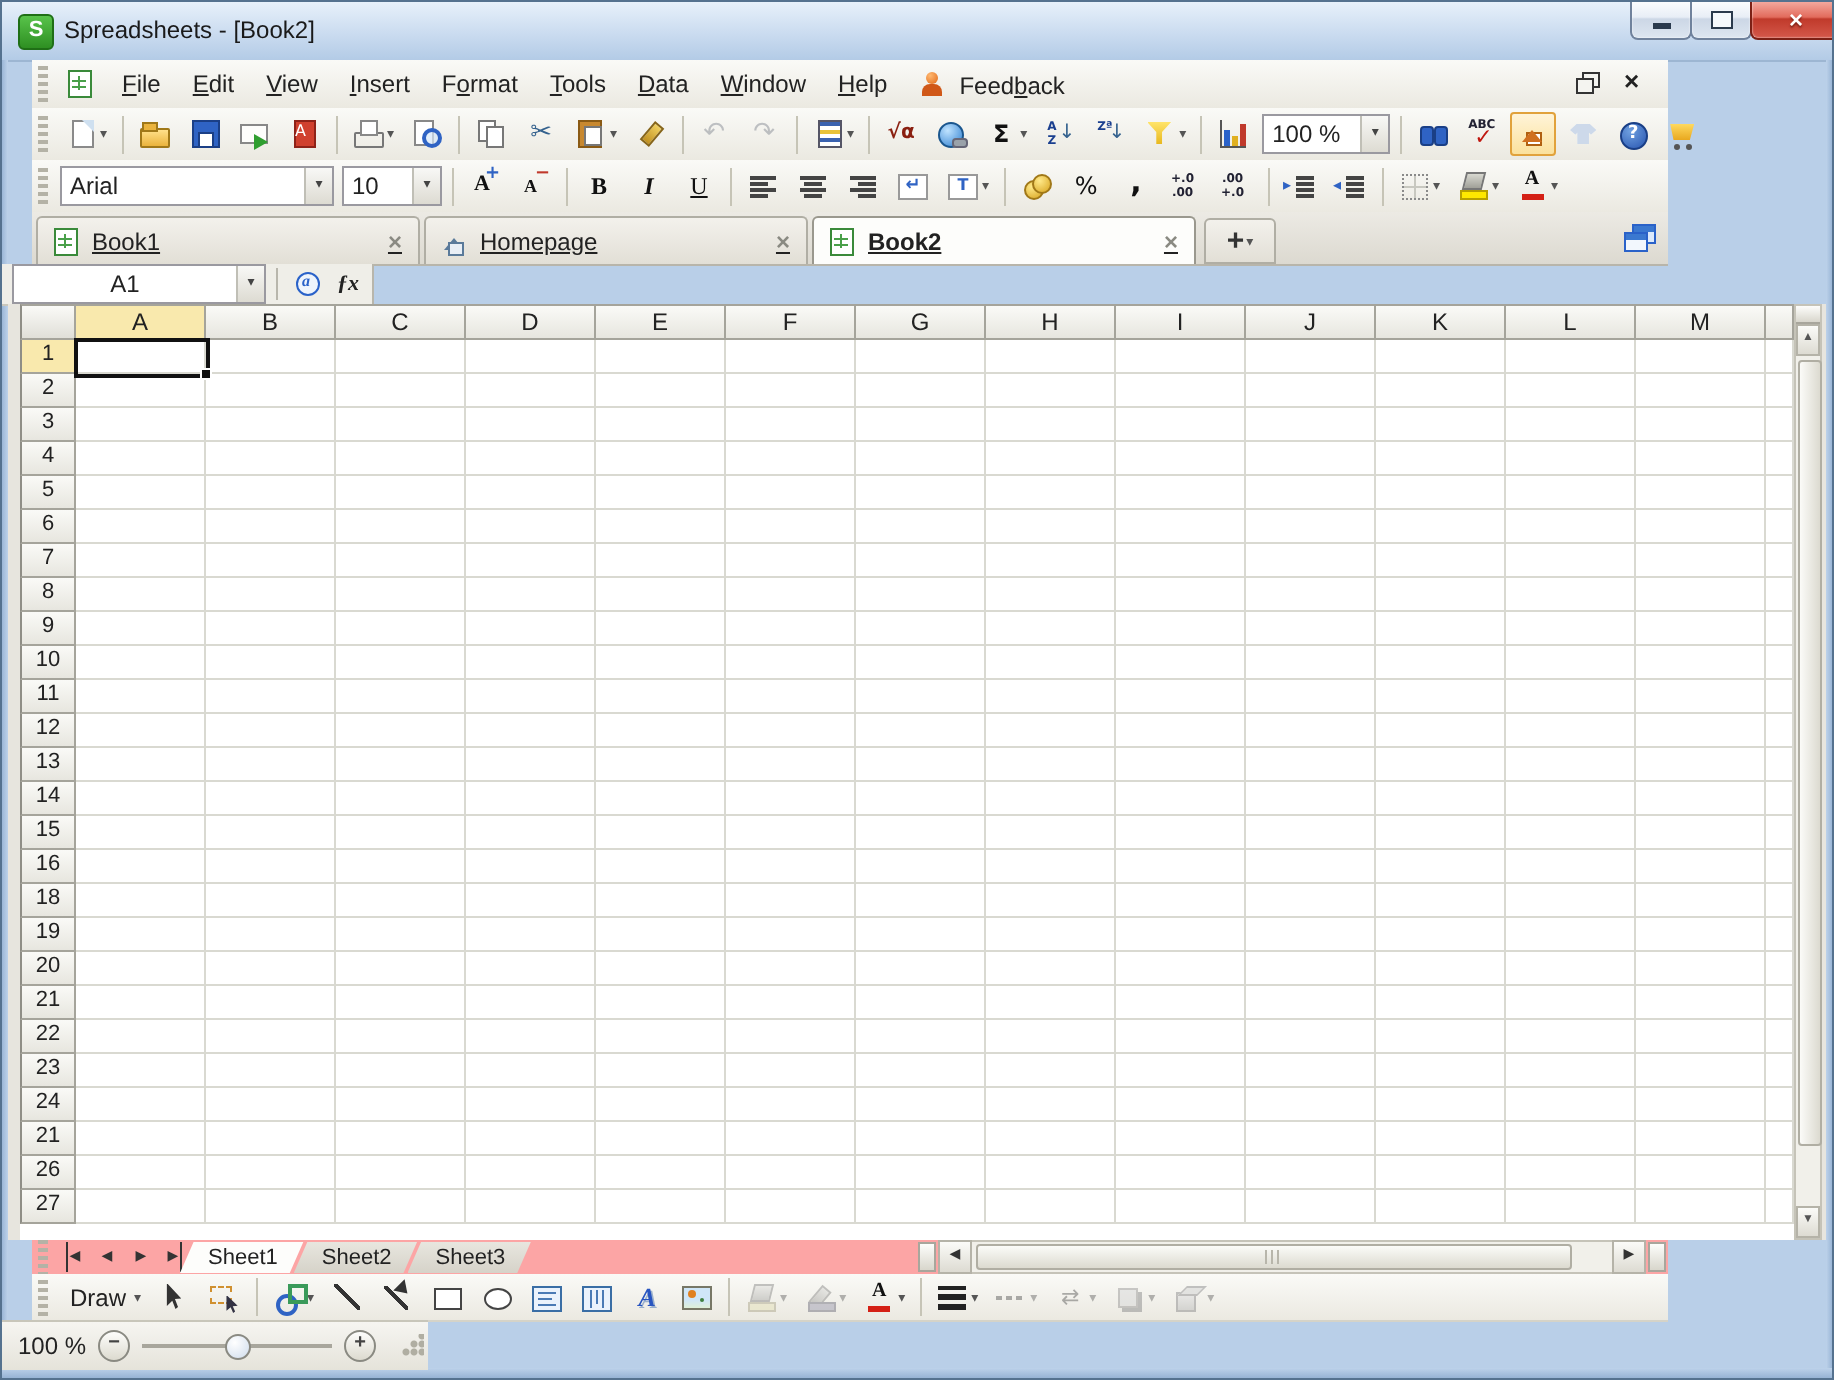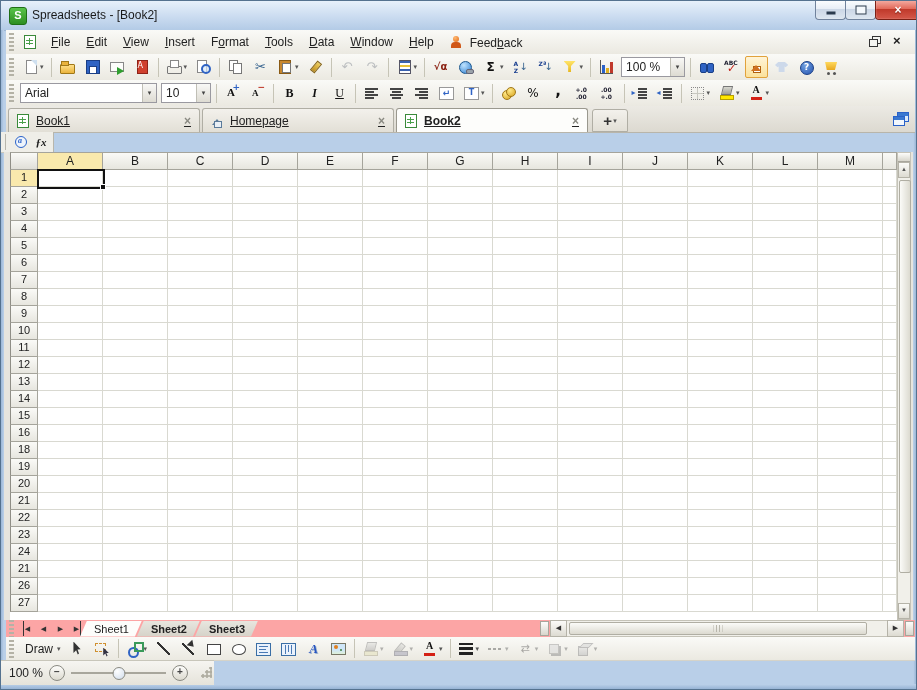--- a/index.html
+++ b/index.html
@@ -16,21 +16,21 @@
   #app-logo{left:9px;top:7px;width:16px;height:16px;background:linear-gradient(#58c34a,#2e8f22);border:1px solid #1f6f16;border-radius:3px;color:#fff;font-weight:bold;font-size:11px;text-align:center;line-height:15px;}
   #title-text{left:32px;top:8px;font-size:12px;color:#1a1a1a;}
   .wbtn{top:0;height:19px;border:1px solid #70829c;border-top:none;border-radius:0 0 4px 4px;background:linear-gradient(#fdfeff,#e8eef6 45%,#ccd7e6 50%,#dde6f0);box-shadow:inset 0 0 1px #fff;}
   #btn-min{left:815px;width:29px;} #btn-max{left:845px;width:29px;}
   #btn-close{left:875px;width:44px;background:linear-gradient(#f5b0a6,#e26b5c 45%,#c03a2b 50%,#d4584a);border-color:#7c2015;}
   .wglyph{position:absolute;left:50%;top:50%;transform:translate(-50%,-50%);}
   #btn-min .wglyph{width:9px;height:3px;background:#2a3a4d;margin-top:3px;}
   #btn-max .wglyph{width:9px;height:7px;border:1px solid #2a3a4d;background:#f4f8fc;}
   #btn-close .wglyph{color:#fff;font-weight:bold;font-size:12px;line-height:12px;text-shadow:0 1px 1px #7c2015;}
   
-  .hbar{left:6px;width:909px;background:linear-gradient(#fafaf7,#ebe9e1);border-bottom:1px solid #d5d3c8;display:flex;align-items:center;}
+  .hbar{left:16px;width:818px;background:linear-gradient(#fafaf7,#ebe9e1);border-bottom:1px solid #d5d3c8;display:flex;align-items:center;}
   #menu-bar{top:30px;height:24px;}
   #toolbar-standard{top:54px;height:26px;}
   #toolbar-formatting{top:80px;height:26px;}
   #draw-bar{top:637px;height:23px;}
   .grip{width:5px;height:18px;margin:0 4px 0 3px;background:repeating-linear-gradient(#b4b2a6 0 2px,transparent 2px 4px);flex:none;}
   .tsep{width:1px;height:19px;background:#c6c4b6;margin:0 3px;flex:none;}
   .menu-item{padding:3px 8px;cursor:default;}
   .menu-item u{text-decoration:underline;}
   .menu-item .mi{display:inline-block;vertical-align:-3px;margin-right:3px;}
   #mdi-controls{margin-left:auto;margin-right:10px;display:flex;gap:9px;align-items:center;}
@@ -193,21 +193,21 @@
   #vsplit{height:8px;background:linear-gradient(#fdfdfb,#d8d6cc);border-bottom:1px solid #a8a69c;}
   .sbtn{height:14px;background:linear-gradient(#fbfbf8,#dddbd2);border:1px solid #b5b3a8;font-size:6px;line-height:12px;text-align:center;color:#555;}
   #vtrack{flex:1;position:relative;}
   #vthumb{position:absolute;left:1px;top:2px;width:10px;height:92%;background:linear-gradient(90deg,#fbfbf8,#dcdad0);border:1px solid #b0aea3;border-radius:2px;}
   
   #sheet-bar{top:620px;height:17px;background:#fca5a5;display:flex;align-items:center;border-bottom:1px solid #c9c7bc;}
   .navbtn{width:17px;height:15px;text-align:center;font-size:7px;line-height:15px;color:#333;} 
   .navbtn span{display:inline-block;}
   .navbtn.first span,.navbtn.last span{border-left:1px solid #333;padding-left:1px;}
   .navbtn.last span{border-left:none;border-right:1px solid #333;padding:0 1px 0 0;}
-  .sheettab{height:16px;padding:0 14px;background:linear-gradient(#e8e6df,#d5d2c8);clip-path:polygon(7px 0,calc(100% - 1px) 0,calc(100% - 8px) 100%,0 100%);font-size:11px;line-height:16px;color:#222;margin-left:-6px;font-weight:bold;}
+  .sheettab{height:16px;padding:0 14px;background:linear-gradient(#e8e6df,#d5d2c8);clip-path:polygon(7px 0,calc(100% - 1px) 0,calc(100% - 8px) 100%,0 100%);font-size:11px;line-height:16px;color:#222;margin-left:-6px;}
   .sheettab.active{background:#fdfdfb;font-weight:normal;z-index:2;position:relative;}
   #hspacer{flex:1;}
   .hsplit{width:7px;height:13px;background:linear-gradient(#fdfdfb,#d8d6cc);border:1px solid #a8a69c;margin:0 1px;}
   .hbtn{width:15px;height:15px;background:linear-gradient(#fbfbf8,#dddbd2);border:1px solid #b5b3a8;font-size:7px;line-height:13px;text-align:center;color:#333;}
   #htrack{width:320px;height:15px;position:relative;background:#f1f0ea;border-top:1px solid #c5c3b8;border-bottom:1px solid #c5c3b8;}
   #hthumb{position:absolute;left:2px;top:1px;width:296px;height:11px;background:linear-gradient(#fbfbf8,#dcdad0);border:1px solid #b0aea3;border-radius:2px;}
   #hthumb::after{content:"";position:absolute;left:50%;top:2px;width:9px;height:7px;transform:translateX(-50%);background:repeating-linear-gradient(90deg,#b8b6ab 0 1px,transparent 1px 3px);}
   
   #status-bar{top:660px;height:24px;background:linear-gradient(#f6f5f1,#e5e3da);border-top:1px solid #c8c6ba;display:flex;align-items:center;}
   #status-spacer{flex:1;}
@@ -461,20 +461,24 @@
       <span class="tab-close">×</span>
     </div>
     <div id="new-tab-btn">
       <span class="plus">+</span>
       <span class="dar">▾</span>
     </div>
     <span class="ic i-cascade" id="cascade-btn"></span>
   </div>
 
 <div class="abs" id="formula-bar">
+  <div id="name-box">
+    <span class="cval">A1</span>
+    <span class="carr">▾</span>
+  </div>
   <div id="fx-sep"></div>
   <div class="fbtn">
       <span class="ic i-search-function"></span>
     </div>
   <div class="fbtn">
       <span class="ic i-insert-function">ƒx</span>
     </div>
   <div id="formula-input"></div>
 </div>
 

